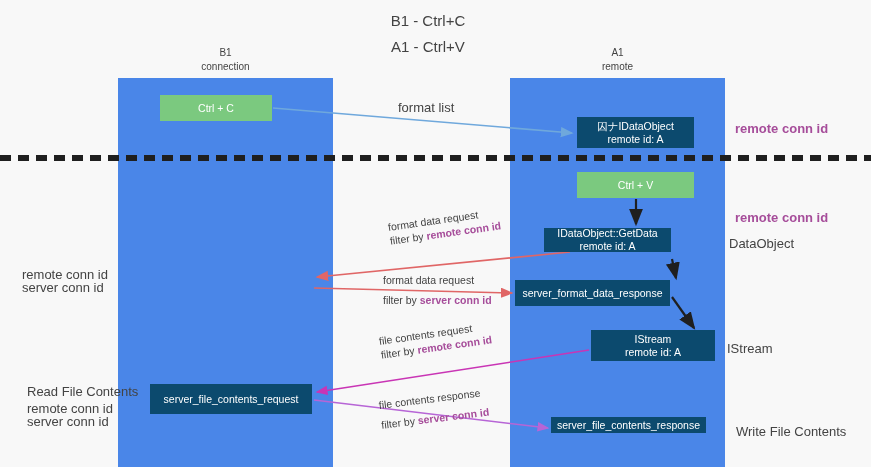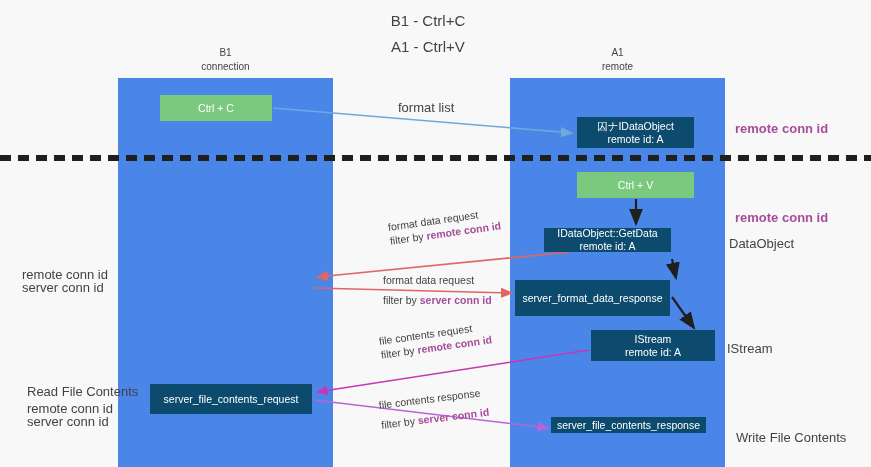--- a/index.html
+++ b/index.html
@@ -59,21 +59,21 @@
     padding:2px 4px;
   }
   .node.green{background:#7bc97f;}
   .node.orange{background:#0c4a6e;}
 
   #n-ctrlc{left:160px;top:95px;width:112px;height:26px;}
   #n-idataobject{left:577px;top:117px;width:117px;height:31px;}
   #n-ctrlv{left:577px;top:172px;width:117px;height:26px;}
   #n-getdata{left:544px;top:228px;width:127px;height:24px;}
   #n-sfdreq{left:150px;top:268px;width:162px;height:26px;}
-  #n-sfdresp{left:515px;top:280px;width:155px;height:36px;}
+  #n-sfdresp{left:515px;top:280px;width:155px;height:26px;}
   #n-istream{left:591px;top:330px;width:124px;height:31px;}
   #n-sfcreq{left:150px;top:384px;width:162px;height:30px;}
   #n-sfcresp{left:551px;top:417px;width:155px;height:16px;}
 
   
   .lbl{
     position:absolute;
     font-size:13px;
     color:#434343;
     line-height:13px;
@@ -83,21 +83,21 @@
   .lbl.plain{color:#434343;font-weight:normal;}
 
   #t-formatlist{left:398px;top:101px;}
   #t-remote1{left:735px;top:122px;}
   #t-remote2{left:735px;top:211px;}
   #t-dataobject{left:729px;top:237px;text-align:right;}
   #t-left-mid{left:22px;top:268px;}
   #t-istream-lbl{left:727px;top:342px;}
   #t-readfiles{left:27px;top:385px;}
   #t-left-low{left:27px;top:402px;}
-  #t-writefiles{left:736px;top:425px;margin-top:6px;}
+  #t-writefiles{left:736px;top:425px;}
 
   .arrowlbl{
     position:absolute;
     font-size:10.5px;
     line-height:14px;
     color:#434343;
     white-space:nowrap;
   }
   .arrowlbl .hi-purple{color:#a64d9a;font-weight:bold;}
 

